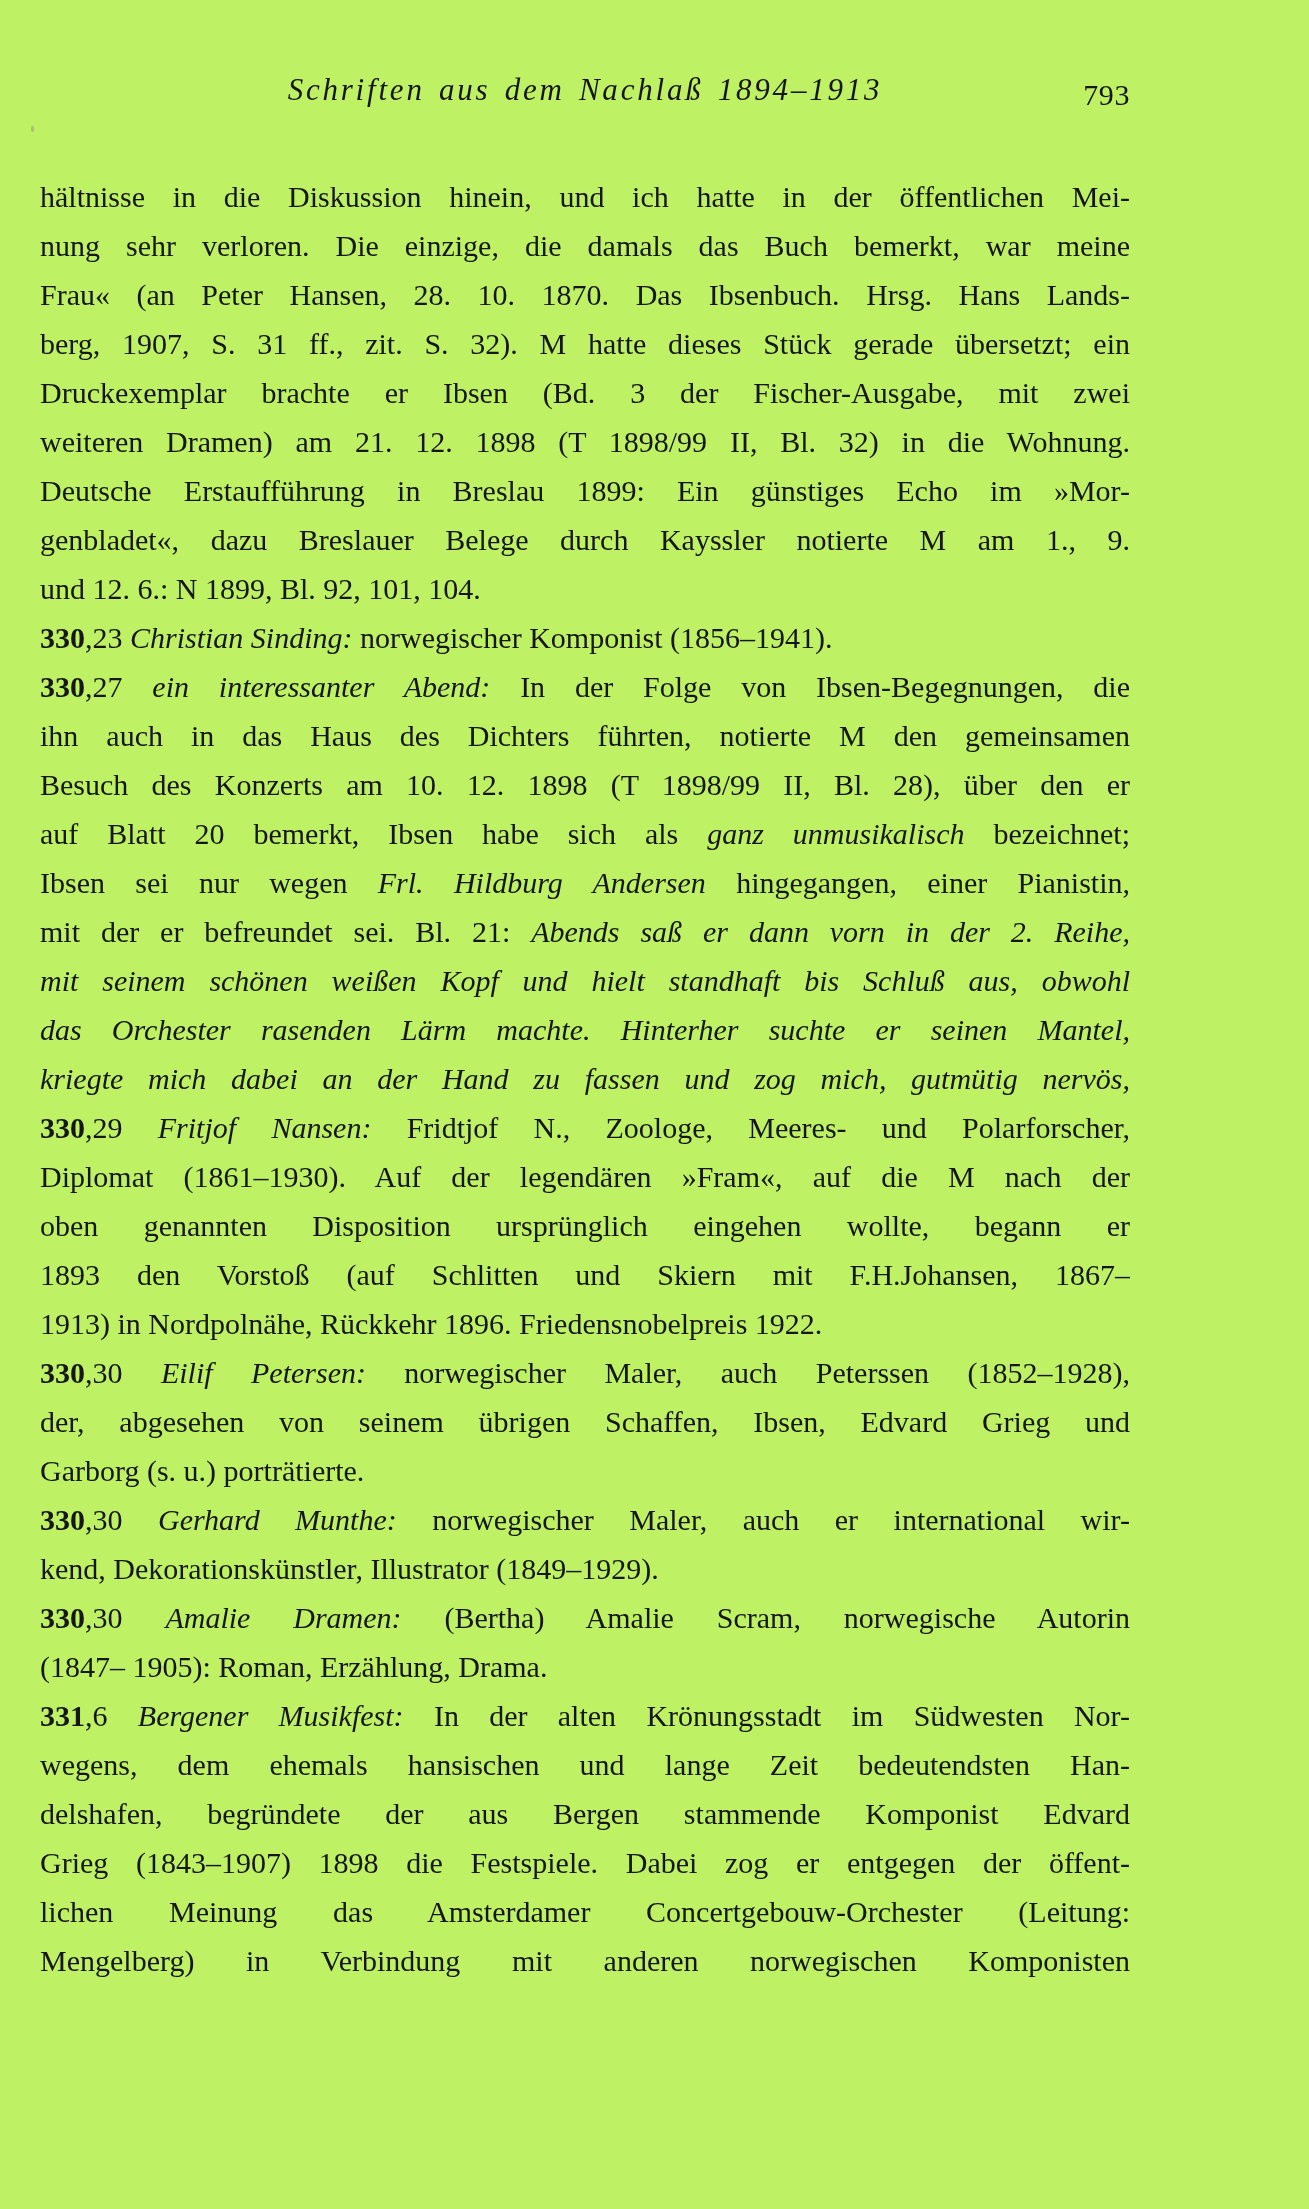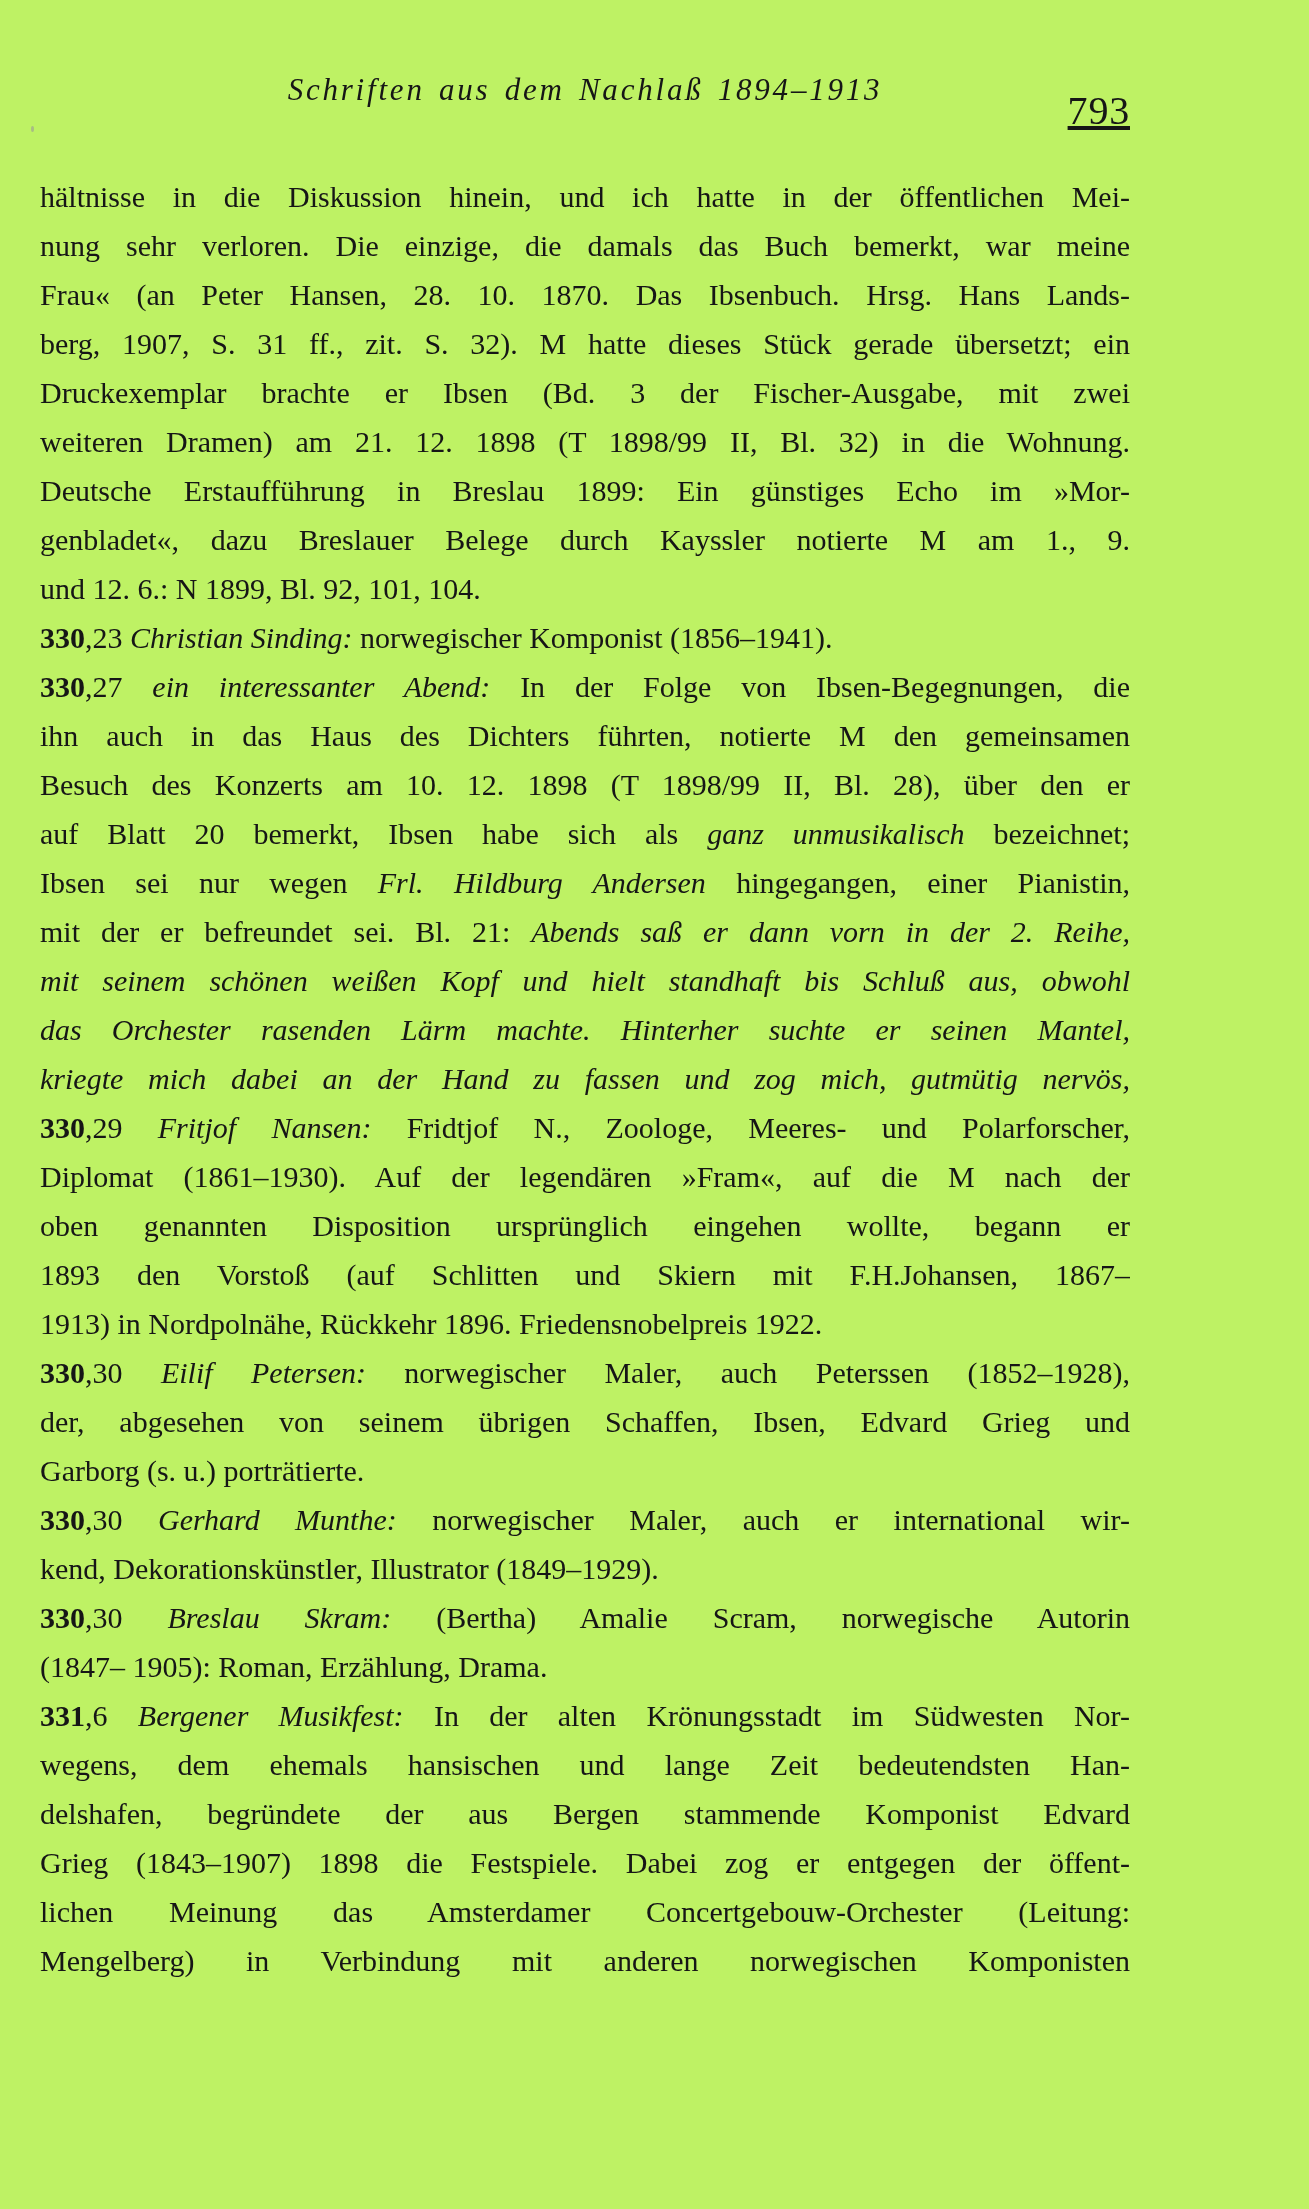--- a/index.html
+++ b/index.html
@@ -29,24 +29,23 @@
     text-align: center;
     font-style: italic;
     font-size: 31px;
     letter-spacing: 0.09em;
     word-spacing: 0.12em;
     white-space: nowrap;
   }
   .running-head-page {
     position: absolute;
     right: 0;
-    top: 15px;
-    font-size: 40px;
+    top: 6px;
+    font-size: 30px;
     letter-spacing: 0.02em;
-    text-decoration: underline;
   }
   .text-block {
     position: absolute;
     top: 172px;
     left: 40px;
     width: 1090px;
     font-size: 30px;
   }
   .entry { margin: 0; }
   .line {
@@ -120,21 +119,21 @@
       <div class="entry">
         <div class="line"><span class="seg-b">330</span><span>,30 </span><span class="seg-i">Eilif Petersen:</span><span> norwegischer Maler, auch Peterssen (1852–1928),</span></div>
         <div class="line"><span>der, abgesehen von seinem übrigen Schaffen, Ibsen, Edvard Grieg und</span></div>
         <div class="line last"><span>Garborg (s. u.) porträtierte.</span></div>
       </div>
       <div class="entry">
         <div class="line"><span class="seg-b">330</span><span>,30 </span><span class="seg-i">Gerhard Munthe:</span><span> norwegischer Maler, auch er international wir-</span></div>
         <div class="line last"><span>kend, Dekorationskünstler, Illustrator (1849–1929).</span></div>
       </div>
       <div class="entry">
-        <div class="line"><span class="seg-b">330</span><span>,30 </span><span class="seg-i">Breslau Skram:</span><span> (Bertha) Amalie Scram, norwegische Autorin</span></div>
+        <div class="line"><span class="seg-b">330</span><span>,30 </span><span class="seg-i">Amalie Dramen:</span><span> (Bertha) Amalie Scram, norwegische Autorin</span></div>
         <div class="line last"><span>(1847– 1905): Roman, Erzählung, Drama.</span></div>
       </div>
       <div class="entry">
         <div class="line"><span class="seg-b">331</span><span>,6 </span><span class="seg-i">Bergener Musikfest:</span><span> In der alten Krönungsstadt im Südwesten Nor-</span></div>
         <div class="line"><span>wegens, dem ehemals hansischen und lange Zeit bedeutendsten Han-</span></div>
         <div class="line"><span>delshafen, begründete der aus Bergen stammende Komponist Edvard</span></div>
         <div class="line"><span>Grieg (1843–1907) 1898 die Festspiele. Dabei zog er entgegen der öffent-</span></div>
         <div class="line"><span>lichen Meinung das Amsterdamer Concertgebouw-Orchester (Leitung:</span></div>
         <div class="line"><span>Mengelberg) in Verbindung mit anderen norwegischen Komponisten</span></div>
       </div>

